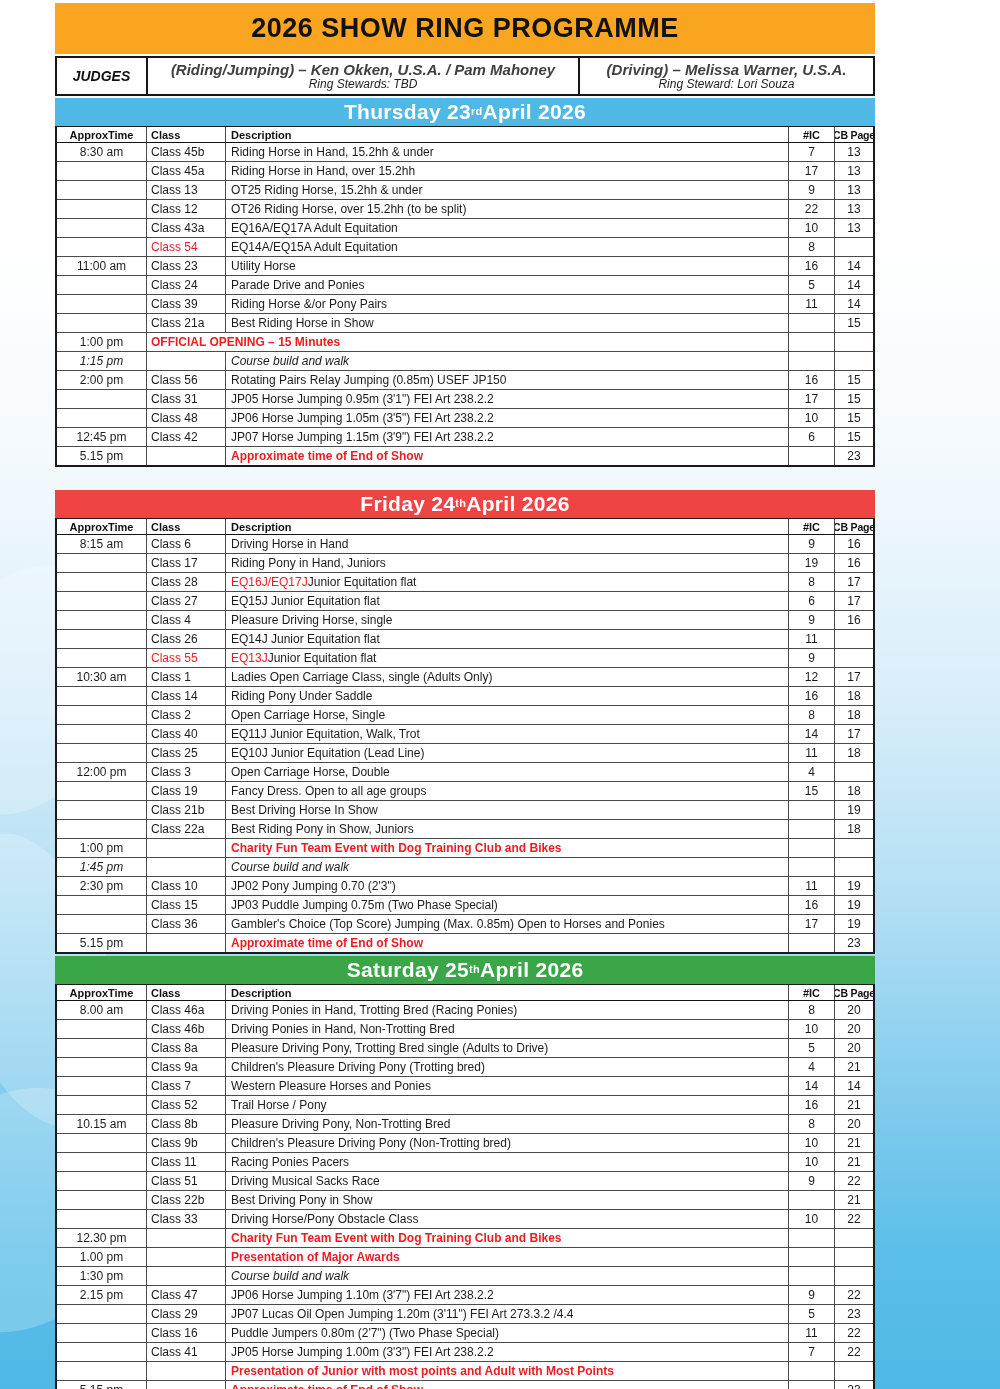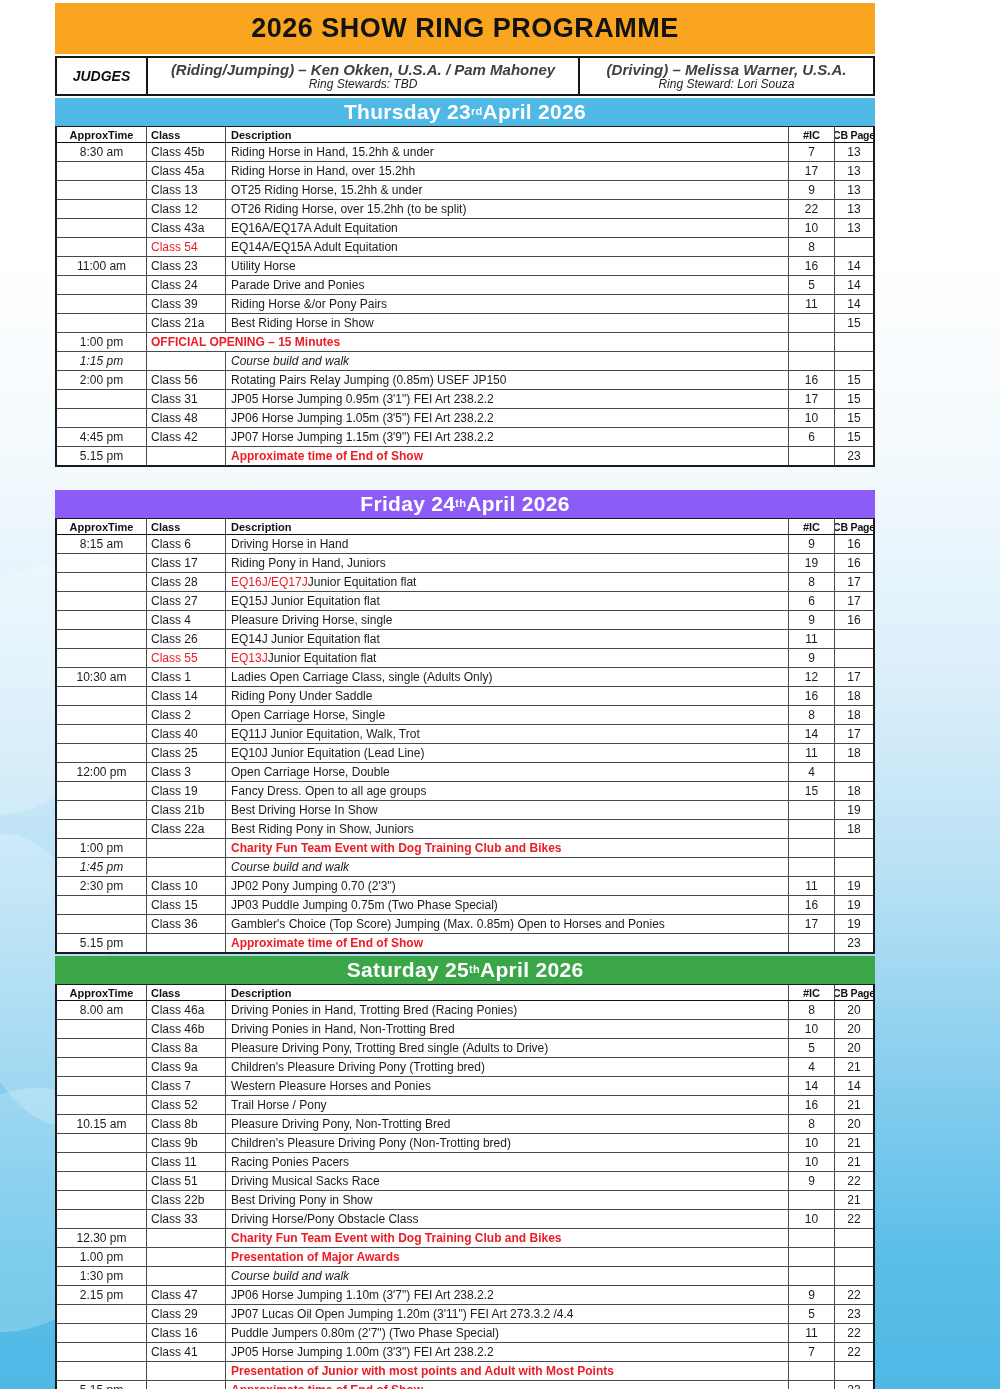--- a/index.html
+++ b/index.html
@@ -179,35 +179,35 @@
           <div class="cell c-cb">15</div>
         </div>
         <div class="trow">
           <div class="cell c-time"></div>
           <div class="cell c-class">Class 48</div>
           <div class="cell c-desc">JP06 Horse Jumping 1.05m (3'5") FEI Art 238.2.2</div>
           <div class="cell c-ic">10</div>
           <div class="cell c-cb">15</div>
         </div>
         <div class="trow">
-          <div class="cell c-time">4:45 pm</div>
+          <div class="cell c-time">12:45 pm</div>
           <div class="cell c-class">Class 42</div>
           <div class="cell c-desc">JP07 Horse Jumping 1.15m (3'9") FEI Art 238.2.2</div>
           <div class="cell c-ic">6</div>
           <div class="cell c-cb">15</div>
         </div>
         <div class="trow">
           <div class="cell c-time">5.15 pm</div>
           <div class="cell c-class"></div>
           <div class="cell c-desc red bold">Approximate time of End of Show</div>
           <div class="cell c-ic"></div>
           <div class="cell c-cb">23</div>
         </div>
       </div>
-      <div class="day-banner" style="background: #8b5cf6; margin-top: 23px;">
+      <div class="day-banner" style="background: #ef4444; margin-top: 23px;">
         <span>Friday 24</span>
         <sup>th</sup>
         <span> April 2026</span>
       </div>
       <div class="day-table">
         <div class="trow thead">
           <div class="cell hcell c-time">ApproxTime</div>
           <div class="cell hcell c-class">Class</div>
           <div class="cell hcell c-desc">Description</div>
           <div class="cell hcell c-ic">#IC</div>

